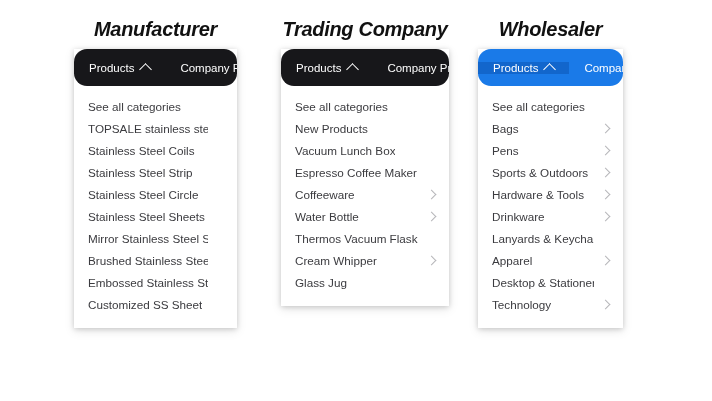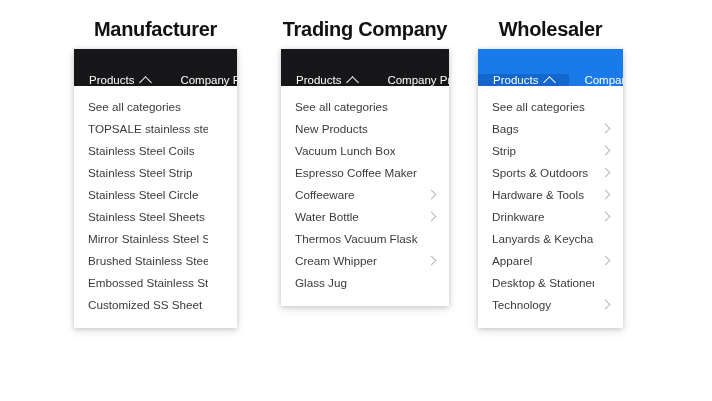--- a/index.html
+++ b/index.html
@@ -28,39 +28,41 @@
     font-size: 20px;
     font-weight: bold;
     color: #111111;
     letter-spacing: -0.3px;
     text-align: center;
     white-space: nowrap;
     position: absolute;
     top: 18px;
     left: 50%;
     transform: translateX(-50%);
+    font-style: italic;
   }
 
   .panel {
     position: absolute;
     top: 49px;
     left: 0;
     width: 100%;
     background: #ffffff;
     box-shadow: 0 1px 5px rgba(0,0,0,0.17), 0 3px 10px rgba(0,0,0,0.10);
     overflow: hidden;
   }
 
   
   .panel-header {
     display: flex;
-    align-items: flex-end;
+    align-items: center;
     height: 37px;
     overflow: hidden;
     white-space: nowrap;
+    border-radius: 13px;
   }
   .tab {
     display: flex;
     align-items: center;
     gap: 7px;
     padding: 0 15px;
     font-size: 11.5px;
     color: #ffffff;
     flex: 0 0 auto;
   }
@@ -244,21 +246,21 @@
     <div class="panel-list">
       <div class="list-item">
           <span class="label">See all categories</span>
           <span class="chevron-right hidden"></span>
         </div>
       <div class="list-item">
           <span class="label">Bags</span>
           <span class="chevron-right"></span>
         </div>
       <div class="list-item">
-          <span class="label">Strip</span>
+          <span class="label">Pens</span>
           <span class="chevron-right"></span>
         </div>
       <div class="list-item">
           <span class="label">Sports &amp; Outdoors</span>
           <span class="chevron-right"></span>
         </div>
       <div class="list-item">
           <span class="label">Hardware &amp; Tools</span>
           <span class="chevron-right"></span>
         </div>

